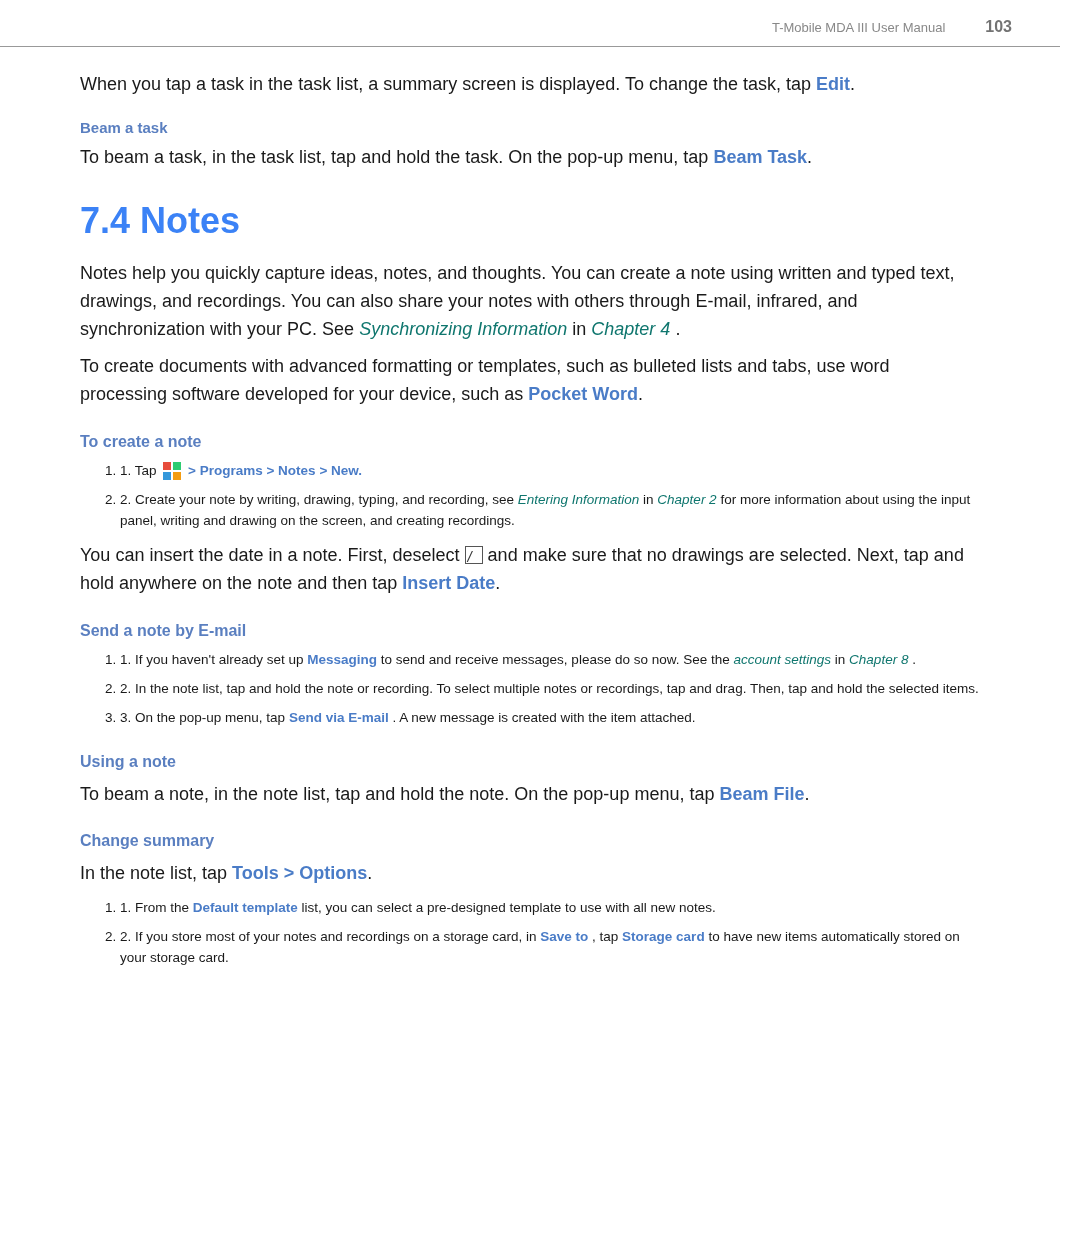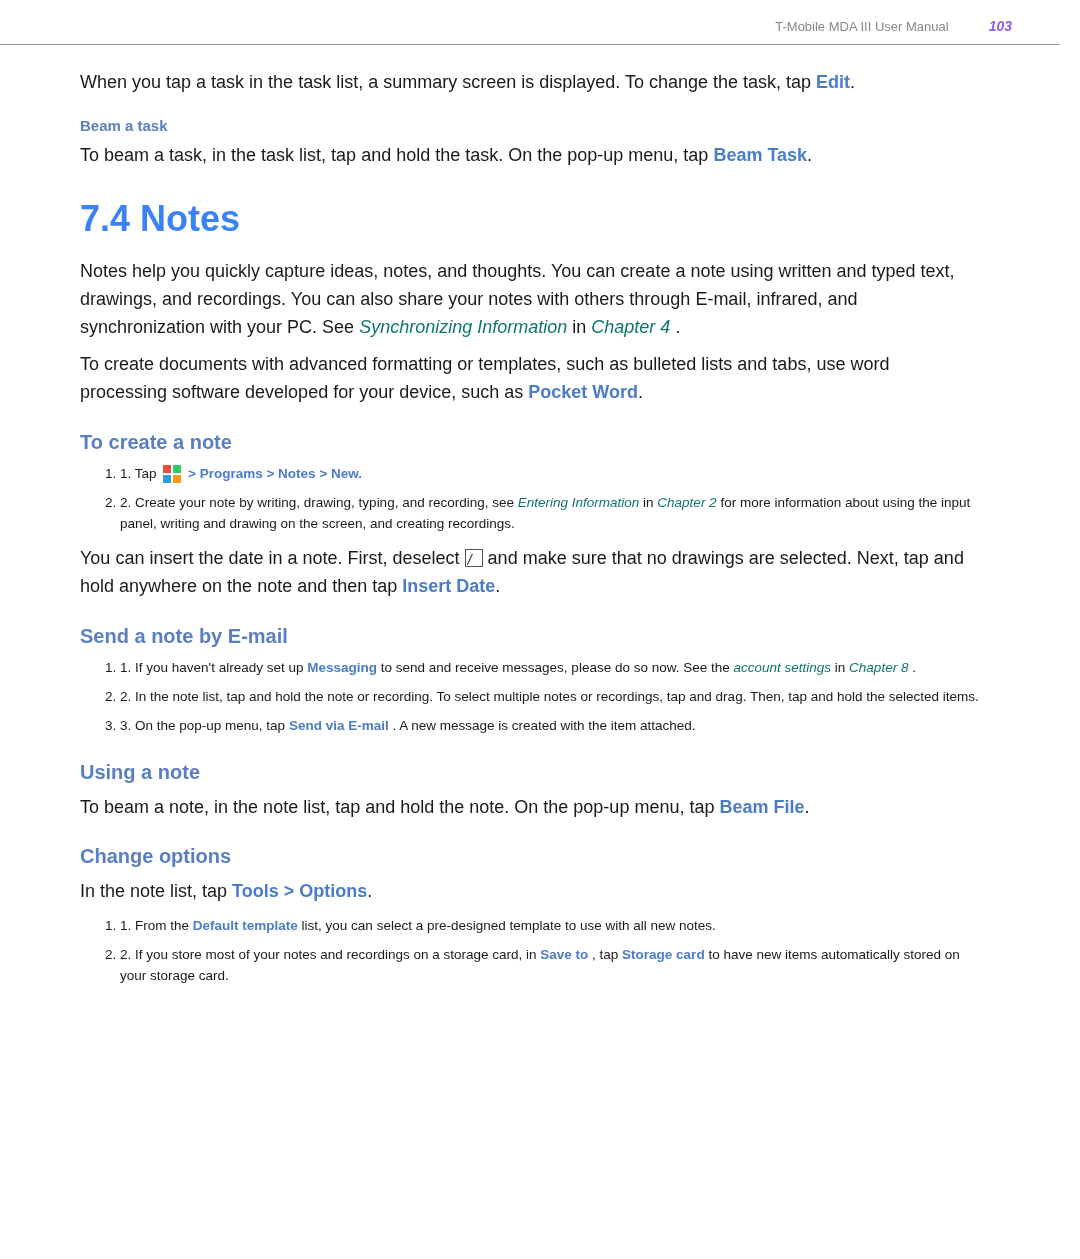--- a/index.html
+++ b/index.html
@@ -32,24 +32,23 @@
       border-bottom: 1.5px solid #999;
     }
 
     .header-title {
       color: #888;
       font-size: 13px;
       margin-right: 40px;
     }
 
     .header-page {
-      color: #8b5cf6;
-      font-size: 14px;
-      font-weight: bold;
-      font-style: italic;
+      color: #737373;
+      font-size: 16px;
+      font-weight: bold;
     }
 
     .content {
       padding: 24px 80px 40px 80px;
     }
 
     .section-heading {
       color: #5a7fc0;
       font-size: 15px;
       font-weight: bold;
@@ -83,21 +82,21 @@
     .chapter-title {
       font-size: 36px;
       font-weight: bold;
       color: #3b82f6;
       margin-bottom: 18px;
       margin-top: 10px;
     }
 
     .subsection-heading {
       color: #5a7fc0;
-      font-size: 20px;
+      font-size: 16px;
       font-weight: bold;
       margin-top: 24px;
       margin-bottom: 10px;
     }
 
     ol {
       margin-left: 40px;
       margin-bottom: 10px;
     }
 
@@ -236,21 +235,21 @@
           <span>. A new message is created with the item attached.</span>
         </li>
       </ol>
 
       <div class="subsection-heading">Using a note</div>
       <p class="body-text">
         <span>To beam a note, in the note list, tap and hold the note. On the pop-up menu, tap</span>
         <a class="link-blue" href="#"> <span>Beam File</span></a><span>.</span>
       </p>
 
-      <div class="subsection-heading">Change options</div>
+      <div class="subsection-heading">Change summary</div>
       <p class="body-text">
         <span>In the note list, tap</span>
         <a class="link-blue" href="#"> <span>Tools &gt; Options</span></a><span>.</span>
       </p>
       <ol>
         <li>
           <span>1. From the</span>
           <a class="link-blue" href="#"><span>Default template</span></a>
           <span>list, you can select a pre-designed template to use with all new notes.</span>
         </li>

